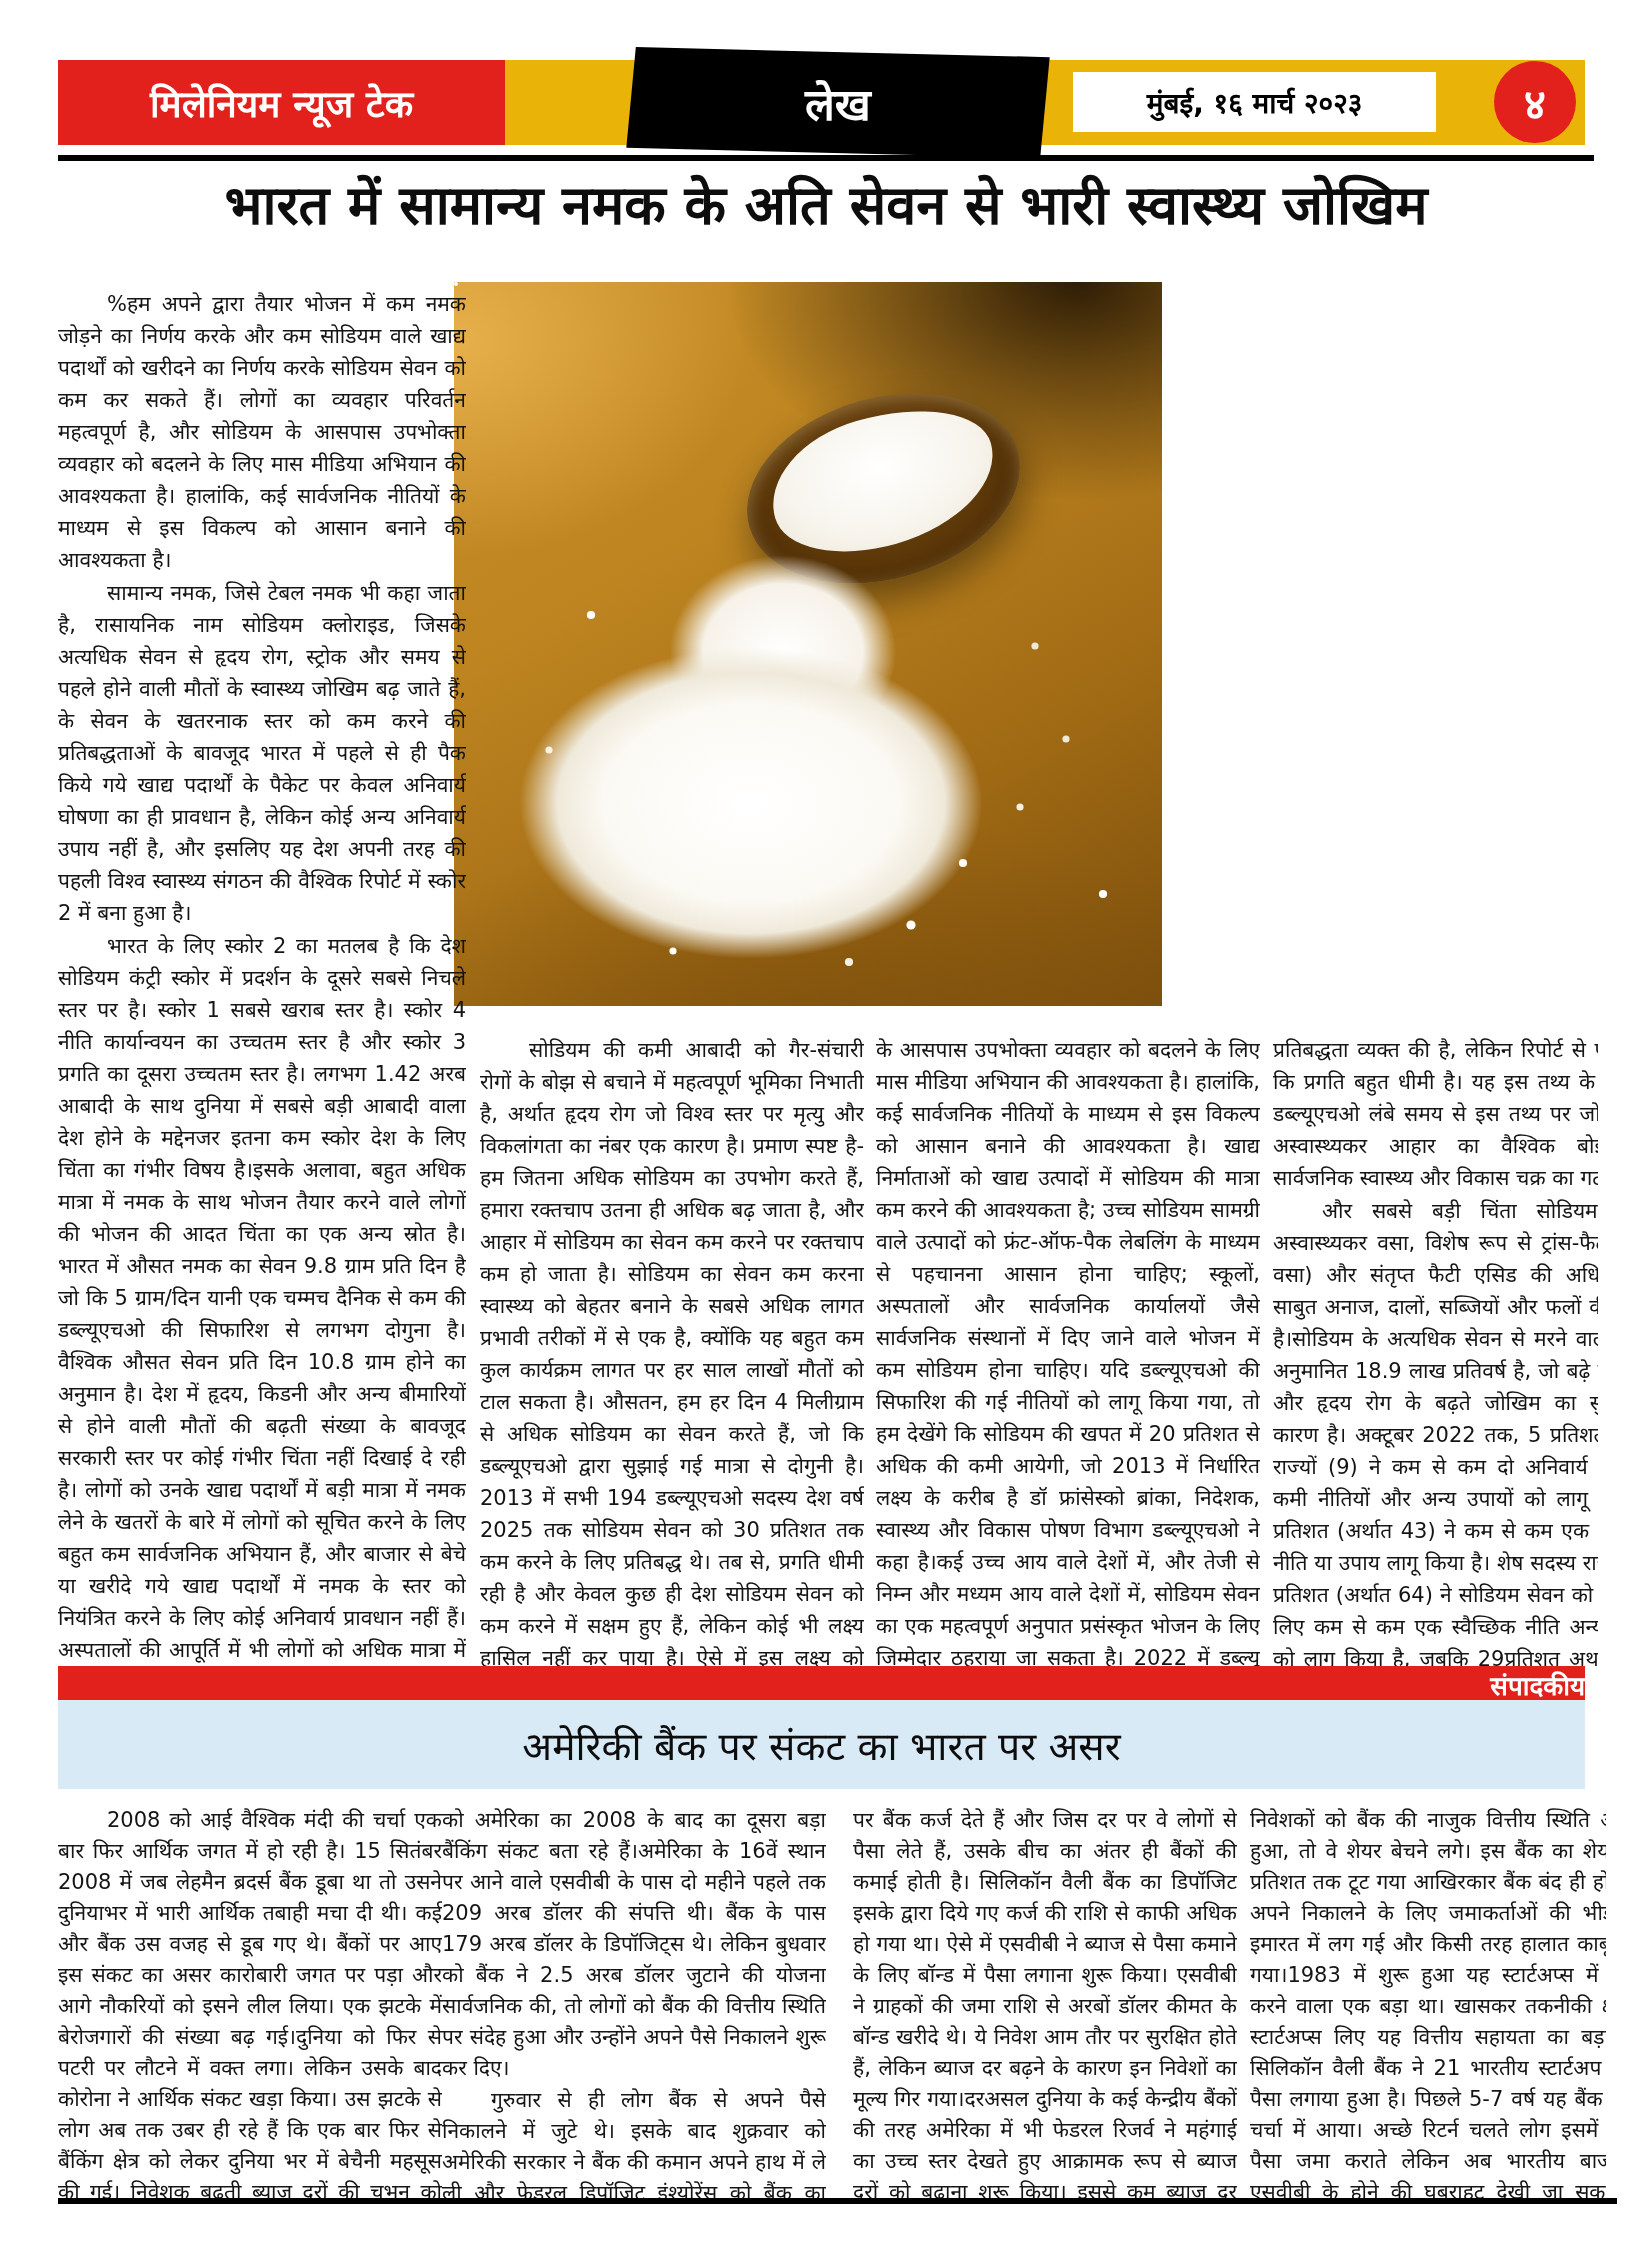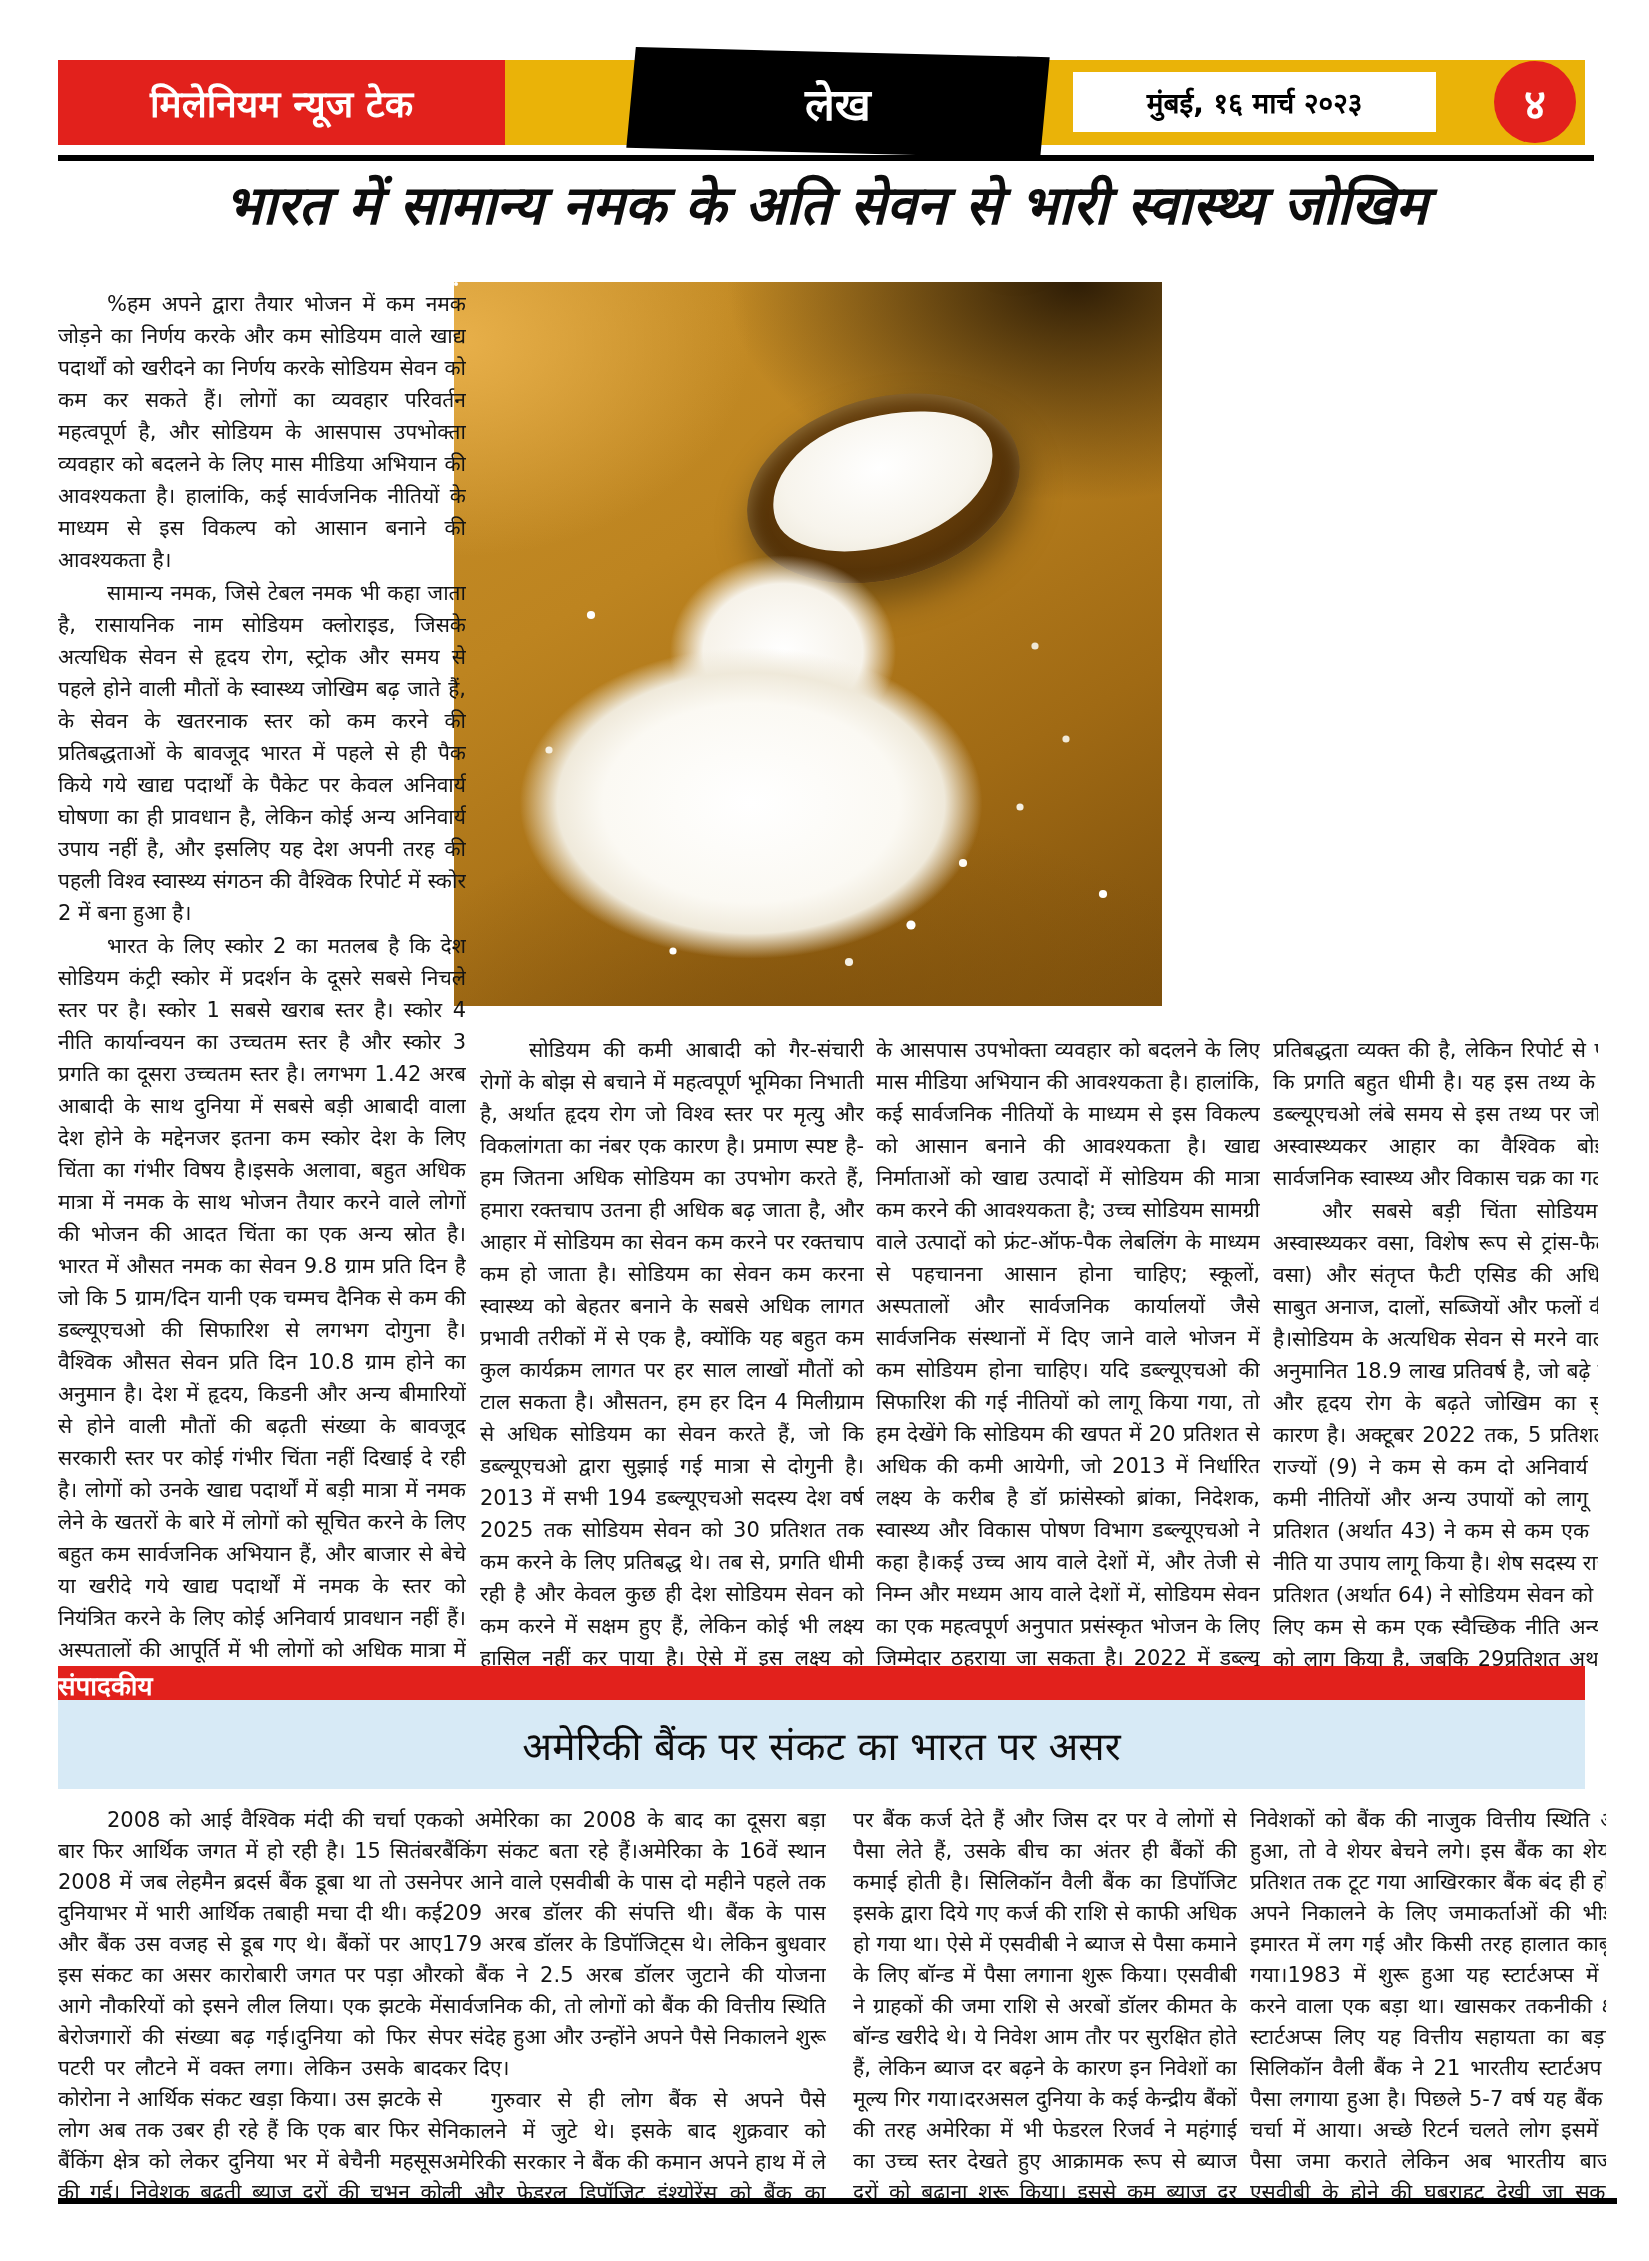--- a/index.html
+++ b/index.html
@@ -20,23 +20,23 @@
   .page-badge{position:absolute;left:1436px;top:1px;width:82px;height:82px;border-radius:50%;
               background:#e2211c;display:flex;align-items:center;justify-content:center;}
   .page-badge span{color:#ffffff;font-weight:bold;font-size:42px;}
 
   .rule{position:absolute;background:#000000;}
   .top-rule{left:58px;top:155px;width:1536px;height:6.2px;}
   .bottom-rule{left:58px;top:2198px;width:1559px;height:5.7px;}
 
   
   .headline{position:absolute;left:58px;top:167px;width:1536px;margin:0;
-            font-size:54px;line-height:77px;font-weight:bold;color:#0d0d0d;text-align:center;white-space:nowrap;font-style:italic;}
+            font-size:54px;line-height:77px;font-weight:bold;color:#0d0d0d;text-align:center;white-space:nowrap;}
   .ed-kicker{position:absolute;left:58px;top:1666px;width:1527px;height:38px;background:#e2211c;
-             display:flex;align-items:center;justify-content:flex-start;}
+             display:flex;align-items:center;justify-content:flex-end;}
   .ed-kicker span{color:#ffffff;font-weight:bold;font-size:26px;}
   .ed-blue{position:absolute;left:58px;top:1700px;width:1527px;height:89px;background:#d7eaf6;
            display:flex;align-items:center;justify-content:center;}
   .ed-blue h2{margin:16px;font-size:39px;font-weight:normal;color:#0d0d0d;white-space:nowrap;}
 
   
   .col{position:absolute;overflow:hidden;text-align:justify;margin-top:6px;}
   .col p{margin:0 0 1px 0;font-size:21px;line-height:32px;}
   .ecol p{font-size:21px;line-height:31px;}
   .indent{text-indent:49px;}

